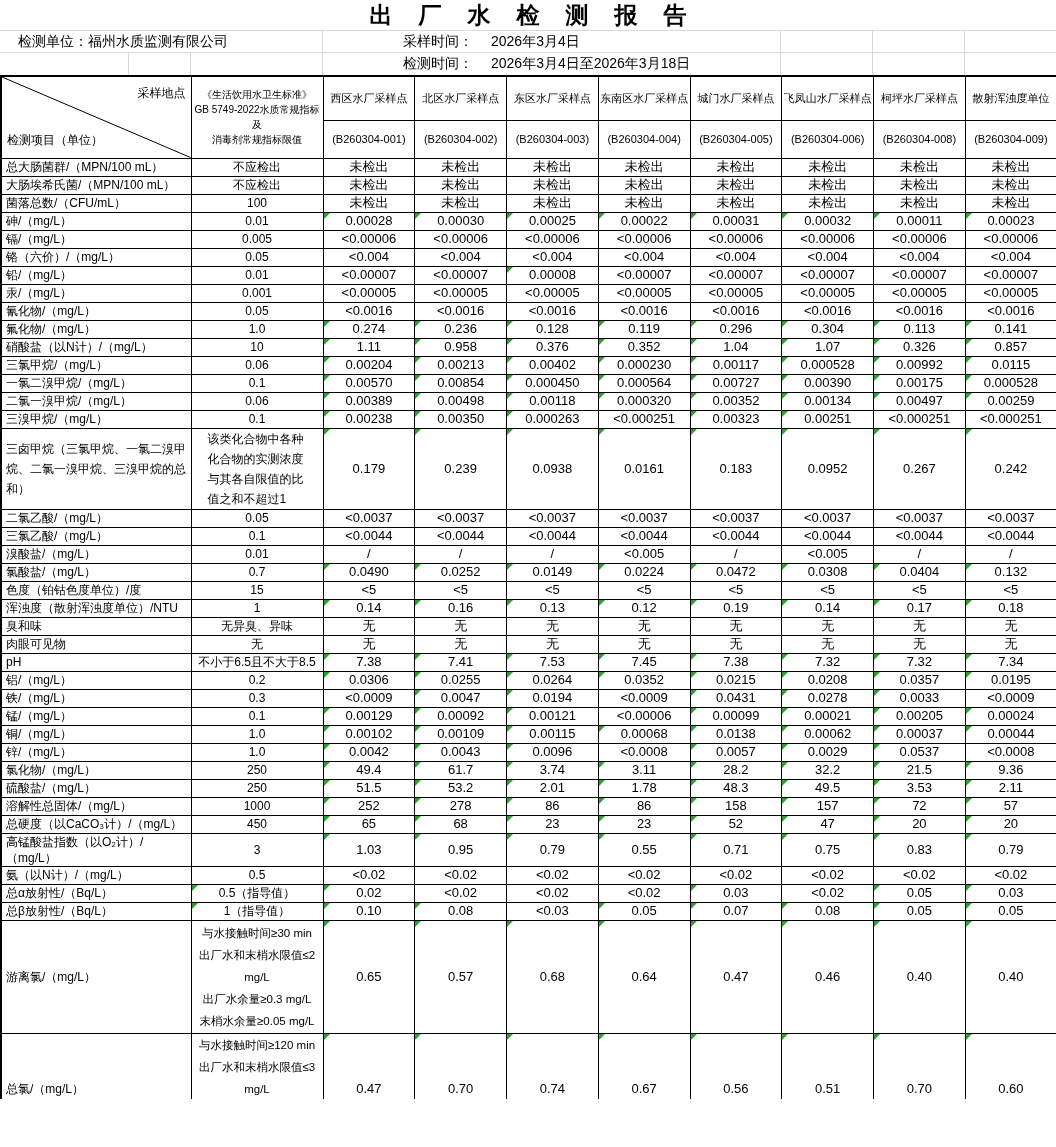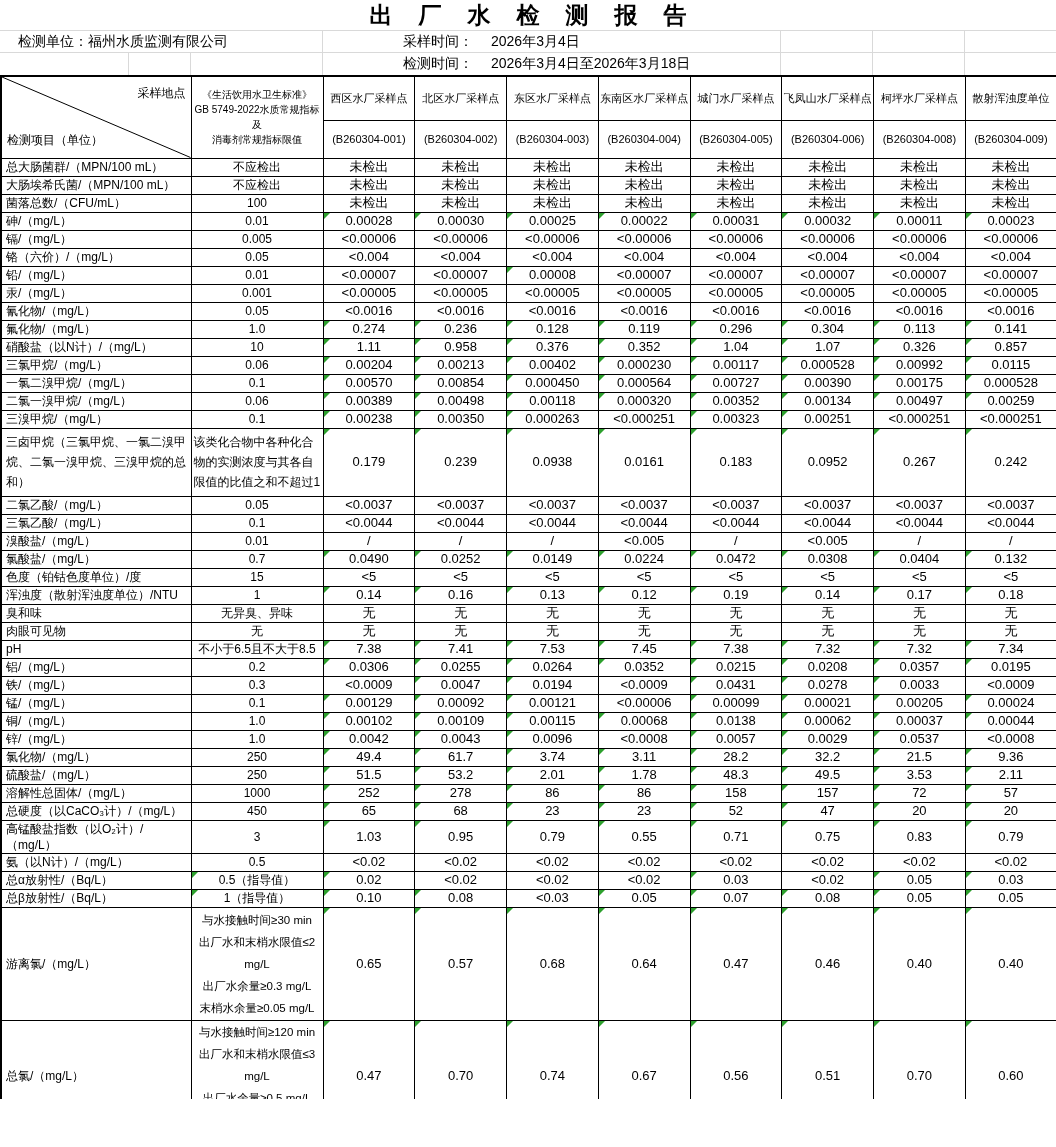--- a/index.html
+++ b/index.html
@@ -33,21 +33,21 @@
   .corner-tr { position:absolute; top:8px; right:5px; font-size:12px; }
   .corner-bl { position:absolute; bottom:10px; left:5px; font-size:12px; }
 
   .std { font-size:10px; text-align:center; white-space:pre-line; line-height:15px; }
 
   .lbl { font-size:12px; text-align:left; padding:0 2px 0 4px; }
   .lim { font-size:12px; text-align:center; white-space:pre-line; }
   .val { font-size:13px; text-align:center; }
 
   tr.h68 td { line-height:20px; }
-  .lim-left { text-align:left; padding:0 2px; }
+  .lim-left { text-align:left; padding:0 16px; }
   tr.h112 td.lim { font-size:11.5px; line-height:22px; }
 
   tr.conclusion td { border-top:2px solid #000; }
   .concl-label { font-size:14px; font-weight:bold; text-align:center; }
   .concl-val { font-weight:bold; }
 
   td.tri::before { content:""; position:absolute; top:0; left:0;
                    border-top:6px solid #2da02d; border-right:6px solid transparent; }
 </style>
 </head>

